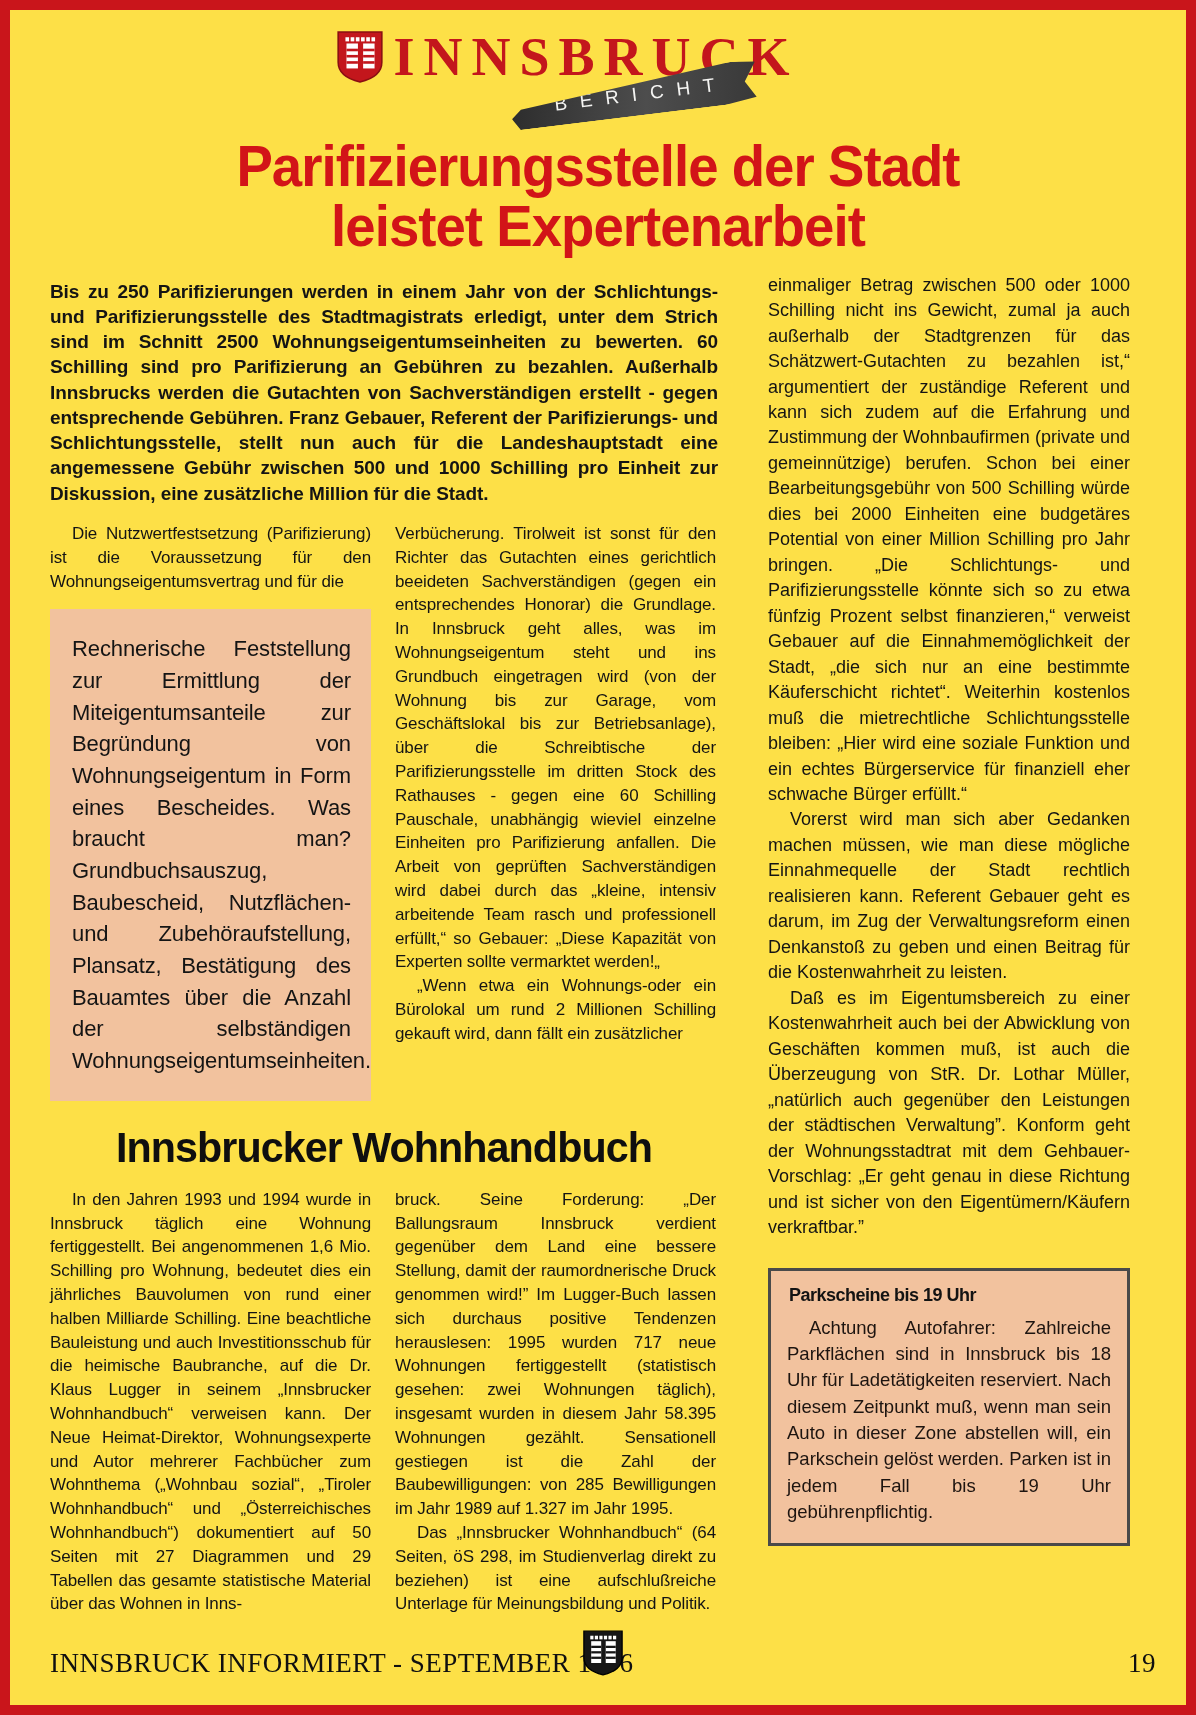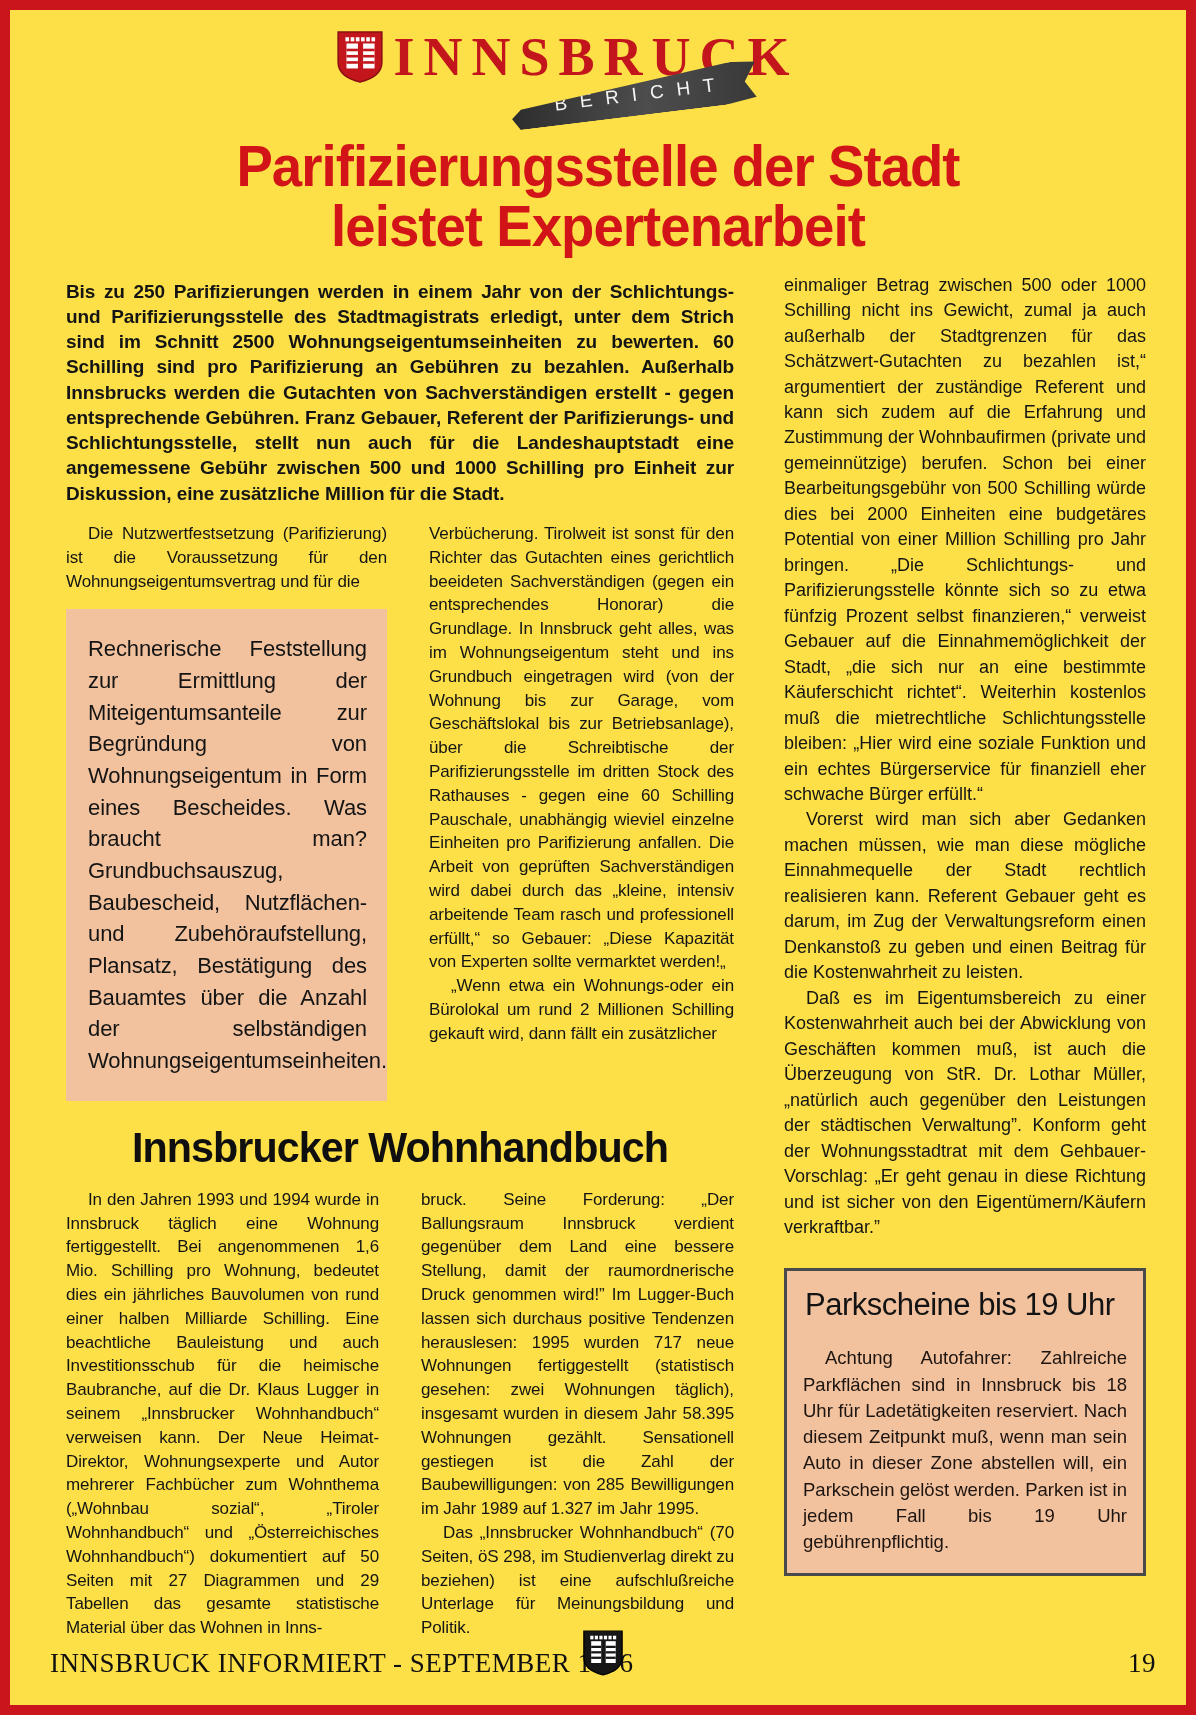--- a/index.html
+++ b/index.html
@@ -39,44 +39,44 @@
     margin:14px 0 0 0;text-align:center;
     color:var(--headline-red,#d21418);
     font-size:58px;line-height:1.04;font-weight:700;
   }
   .headline .hl{display:block;transform:scaleX(.94);letter-spacing:-1px;}
   .headline2{
     margin:22px 0 16px 0;text-align:center;color:#0f0f0f;
     font-size:43px;font-weight:700;transform:scaleX(.96);letter-spacing:-1px;
   }
   
-  .content{display:flex;align-items:flex-start;gap:50px;padding:16px 26px 0 56px;}
+  .content{display:flex;align-items:flex-start;gap:50px;padding:16px 26px 0 40px;}
   .left-wrap{width:668px;flex:0 0 auto;}
   .right-col{width:362px;flex:0 0 auto;font-size:18px;line-height:1.415;text-align:justify;}
   .intro{
     margin:6px 0 16px 0;font-weight:700;font-size:19px;line-height:1.33;
     text-align:justify;letter-spacing:-.1px;
   }
-  .cols{display:flex;gap:42px;}
+  .cols{display:flex;gap:24px;}
   .col{width:321px;font-size:17px;line-height:1.4;text-align:justify;letter-spacing:-.1px;}
   p{margin:0;}
   .indent{text-indent:22px;}
   
   .info-box{
     margin-top:16px;background:var(--box-peach,#f2c29e);
     padding:24px 20px 24px 22px;
   }
   .info-box h3{margin:0 0 8px 0;font-size:18.5px;font-weight:700;}
   .info-box p{font-size:22px;line-height:1.44;text-align:justify;}
   .park-box{
     margin-top:28px;background:var(--box-peach,#f2c29e);
     border:3px solid var(--park-border,#4a4a4a);
     padding:12px 16px 18px 16px;
   }
-  .park-box h3{margin:0 0 18px 2px;font-size:31px;font-weight:400;letter-spacing:-.5px;color:#131313;}
+  .park-box h3{margin:0 0 6px 2px;font-size:18px;font-weight:700;letter-spacing:-.5px;color:#131313;}
   .park-box p{font-size:18.5px;line-height:1.42;text-align:justify;color:#1d1410;}
   
   .footer{
     position:absolute;left:40px;right:30px;bottom:26px;
     display:flex;align-items:center;justify-content:space-between;
     font-family:"Liberation Serif",serif;font-size:27px;letter-spacing:.5px;color:#101010;
   }
   .footer-crest{position:absolute;left:50%;transform:translateX(-50%);bottom:-4px;}
 </style>
 </head>
@@ -140,21 +140,21 @@
       </div>
 
       <h2 class="headline2">Innsbrucker Wohnhandbuch</h2>
 
       <div class="cols">
         <div class="col">
           <p class="indent">In den Jahren 1993 und 1994 wurde in Innsbruck täglich eine Wohnung fertiggestellt. Bei angenommenen 1,6 Mio. Schilling pro Wohnung, bedeutet dies ein jährliches Bauvolumen von rund einer halben Milliarde Schilling. Eine beachtliche Bauleistung und auch Investitionsschub für die heimische Baubranche, auf die Dr. Klaus Lugger in seinem „Innsbrucker Wohnhandbuch“ verweisen kann. Der Neue Heimat-Direktor, Wohnungsexperte und Autor mehrerer Fachbücher zum Wohnthema („Wohnbau sozial“, „Tiroler Wohnhandbuch“ und „Österreichisches Wohnhandbuch“) dokumentiert auf 50 Seiten mit 27 Diagrammen und 29 Tabellen das gesamte statistische Material über das Wohnen in Inns-</p>
         </div>
         <div class="col">
           <p>bruck. Seine Forderung: „Der Ballungsraum Innsbruck verdient gegenüber dem Land eine bessere Stellung, damit der raumordnerische Druck genommen wird!” Im Lugger-Buch lassen sich durchaus positive Tendenzen herauslesen: 1995 wurden 717 neue Wohnungen fertiggestellt (statistisch gesehen: zwei Wohnungen täglich), insgesamt wurden in diesem Jahr 58.395 Wohnungen gezählt. Sensationell gestiegen ist die Zahl der Baubewilligungen: von 285 Bewilligungen im Jahr 1989 auf 1.327 im Jahr 1995.</p>
-          <p class="indent">Das „Innsbrucker Wohnhandbuch“ (70 Seiten, öS 298, im Studienverlag direkt zu beziehen) ist eine aufschlußreiche Unterlage für Meinungsbildung und Politik.</p>
+          <p class="indent">Das „Innsbrucker Wohnhandbuch“ (64 Seiten, öS 298, im Studienverlag direkt zu beziehen) ist eine aufschlußreiche Unterlage für Meinungsbildung und Politik.</p>
         </div>
       </div>
     </section>
 
     <section class="right-col">
       <p>einmaliger Betrag zwischen 500 oder 1000 Schilling nicht ins Gewicht, zumal ja auch außerhalb der Stadtgrenzen für das Schätzwert-Gutachten zu bezahlen ist,“ argumentiert der zuständige Referent und kann sich zudem auf die Erfahrung und Zustimmung der Wohnbaufirmen (private und gemeinnützige) berufen. Schon bei einer Bearbeitungsgebühr von 500 Schilling würde dies bei 2000 Einheiten eine budgetäres Potential von einer Million Schilling pro Jahr bringen. „Die Schlichtungs- und Parifizierungsstelle könnte sich so zu etwa fünfzig Prozent selbst finanzieren,“ verweist Gebauer auf die Einnahmemöglichkeit der Stadt, „die sich nur an eine bestimmte Käuferschicht richtet“. Weiterhin kostenlos muß die mietrechtliche Schlichtungsstelle bleiben: „Hier wird eine soziale Funktion und ein echtes Bürgerservice für finanziell eher schwache Bürger erfüllt.“</p>
       <p class="indent">Vorerst wird man sich aber Gedanken machen müssen, wie man diese mögliche Einnahmequelle der Stadt rechtlich realisieren kann. Referent Gebauer geht es darum, im Zug der Verwaltungsreform einen Denkanstoß zu geben und einen Beitrag für die Kostenwahrheit zu leisten.</p>
       <p class="indent">Daß es im Eigentumsbereich zu einer Kostenwahrheit auch bei der Abwicklung von Geschäften kommen muß, ist auch die Überzeugung von StR. Dr. Lothar Müller, „natürlich auch gegenüber den Leistungen der städtischen Verwaltung”. Konform geht der Wohnungsstadtrat mit dem Gehbauer-Vorschlag: „Er geht genau in diese Richtung und ist sicher von den Eigentümern/Käufern verkraftbar.”</p>
 
       <aside class="park-box">

